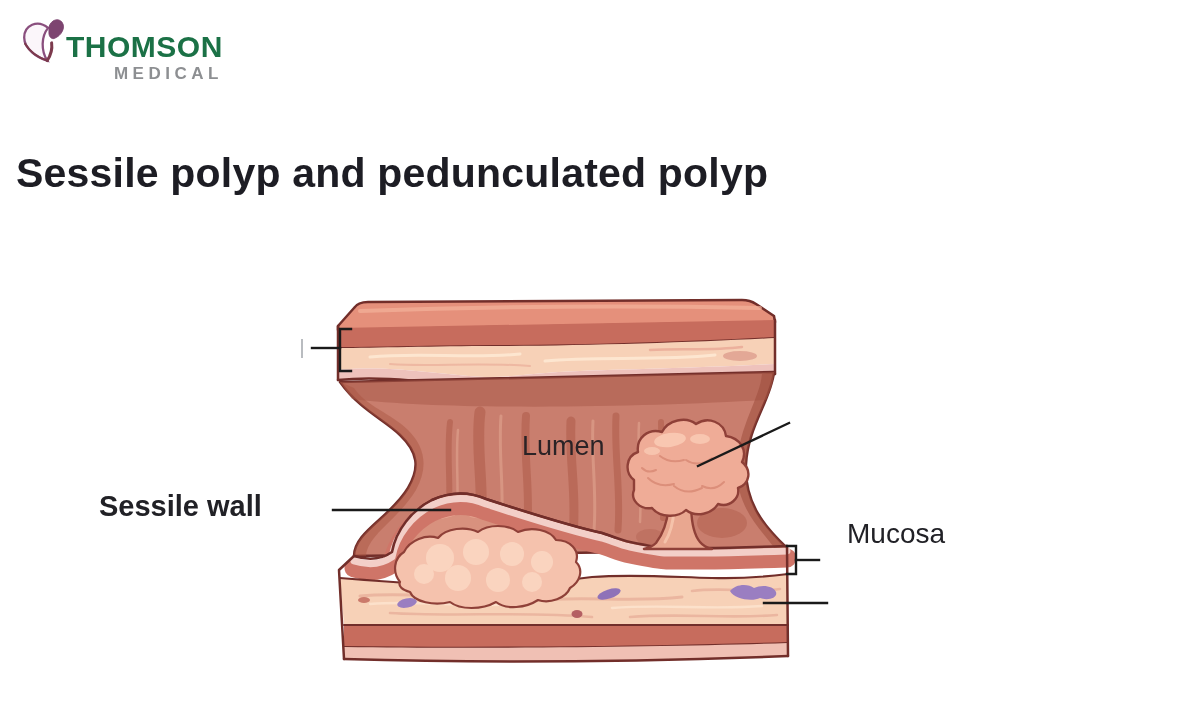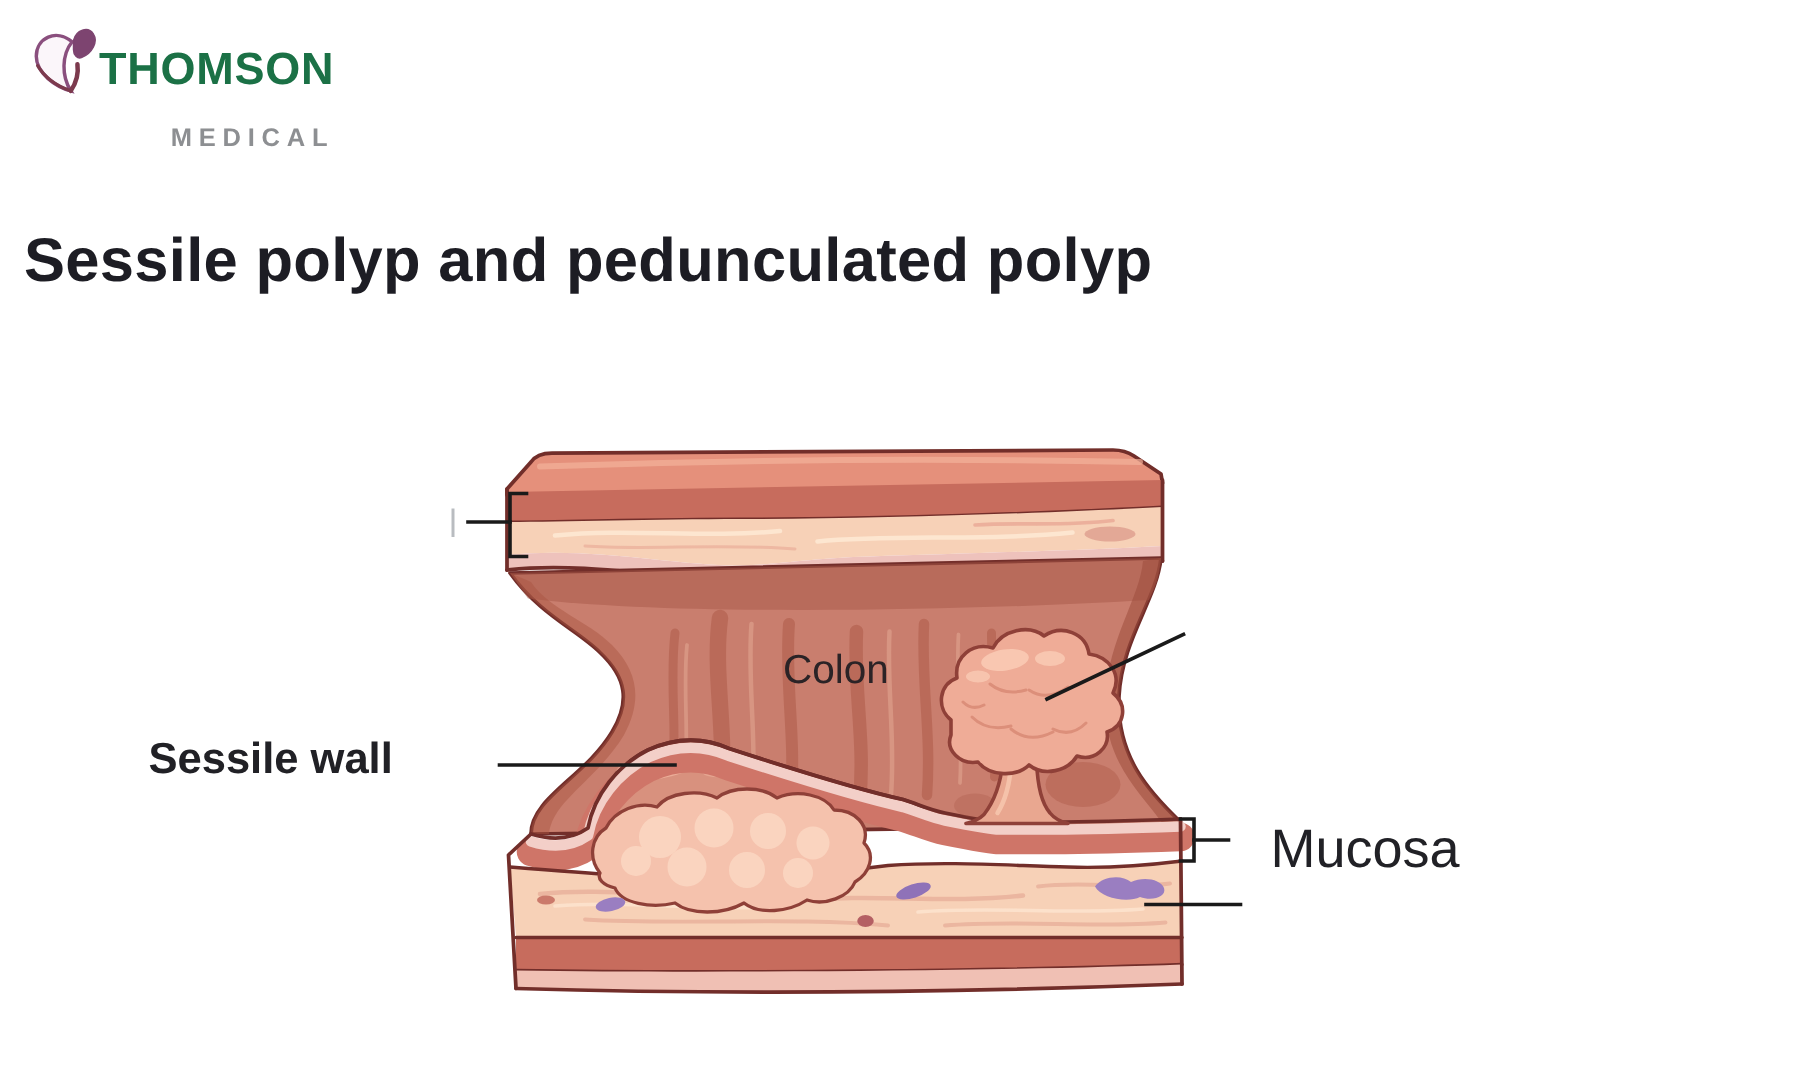--- a/index.html
+++ b/index.html
@@ -5,33 +5,33 @@
   html,body{margin:0;padding:0;background:#fff;}
   .canvas{
     position:relative;width:1200px;height:720px;background:#ffffff;overflow:hidden;
     font-family:"Liberation Sans","DejaVu Sans",sans-serif;color:#1e1e27;padding-left:10px;
   }
   
   .logo{position:absolute;left:18px;top:16px;display:flex;align-items:flex-start;}
   .logo .butterfly{width:46px;height:52px;margin-right:2px;}
   .logo-text{margin-top:16px;}
   .brand-name{font-size:30px;font-weight:700;color:#1b7146;letter-spacing:.5px;line-height:1;}
-  .brand-division{font-size:17px;font-weight:700;color:#8d8f92;letter-spacing:4.5px;text-align:right;margin-top:21px;line-height:1;}
+  .brand-division{font-size:17px;font-weight:700;color:#8d8f92;letter-spacing:4.5px;text-align:right;margin-top:3px;line-height:1;}
   
   .page-title{
     position:absolute;left:16px;right:0;top:150px;
     font-size:41px;font-weight:700;letter-spacing:.2px;color:#1d1d24;
   }
   
   .dlabel{position:absolute;white-space:nowrap;color:#212126;}
   .lbl-colon-wall{left:148px;top:334px;font-size:28px;}
   .lbl-sessile{left:99px;top:490px;font-size:29px;font-weight:700;}
   .lbl-lumen{left:522px;top:431px;font-size:27px;color:#2b2326;}
   .lbl-ped{left:822px;top:372px;width:240px;font-size:29px;font-weight:700;text-align:center;white-space:normal;line-height:1.6;}
-  .lbl-mucosa{left:847px;top:545px;font-size:36px;}
+  .lbl-mucosa{left:847px;top:518px;font-size:28px;}
   .lbl-submucosa{left:831px;top:596px;font-size:28px;}
   svg{display:block;}
   .art{position:absolute;left:330px;top:280px;}
   .pointers{position:absolute;left:0;top:0;pointer-events:none;}
 </style>
 </head>
 <body>
 
 <div class="canvas">
 
@@ -179,16 +179,16 @@
       <path d="M351,329 L340,329 L340,371 L351,371"></path>
       <path d="M333,510 L450,510"></path>
       <path d="M698,466 L789,423"></path>
       <path d="M787,546 L796,546 L796,574 L787,574"></path>
       <path d="M796,560 L819,560"></path>
       <path d="M764,603 L827,603"></path>
     </g>
   </svg>
 
   <div class="dlabel lbl-sessile">Sessile wall</div>
-  <div class="dlabel lbl-lumen">Colon</div>
+  <div class="dlabel lbl-lumen">Lumen</div>
   <div class="dlabel lbl-mucosa">Mucosa</div>
 
 </div>
 
 </body></html>

